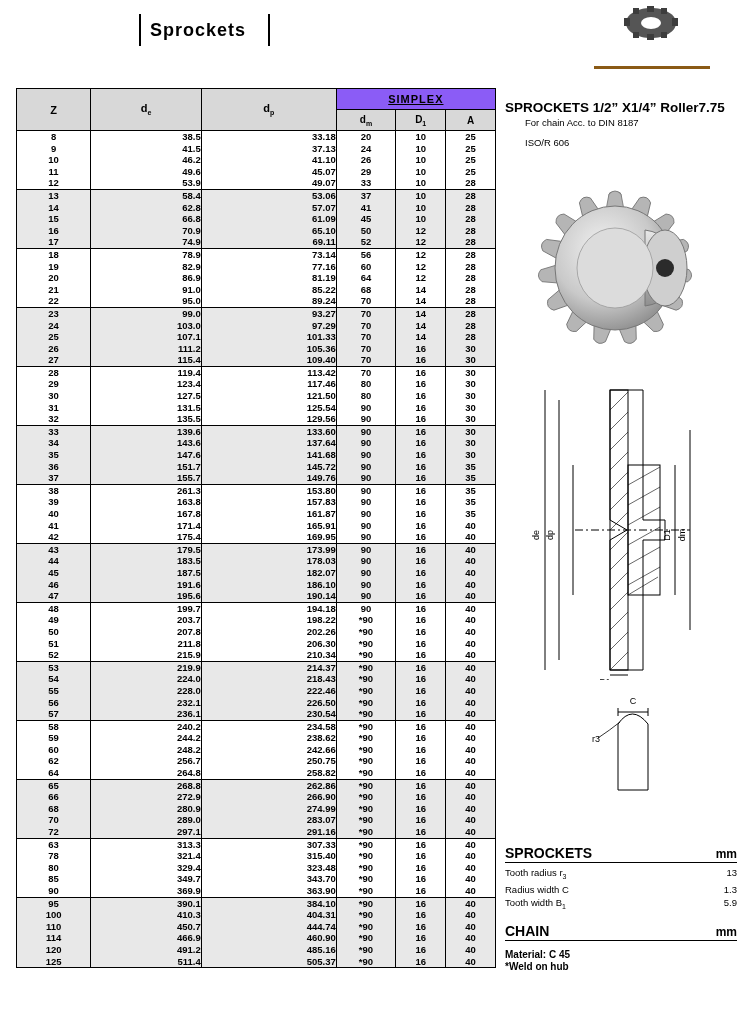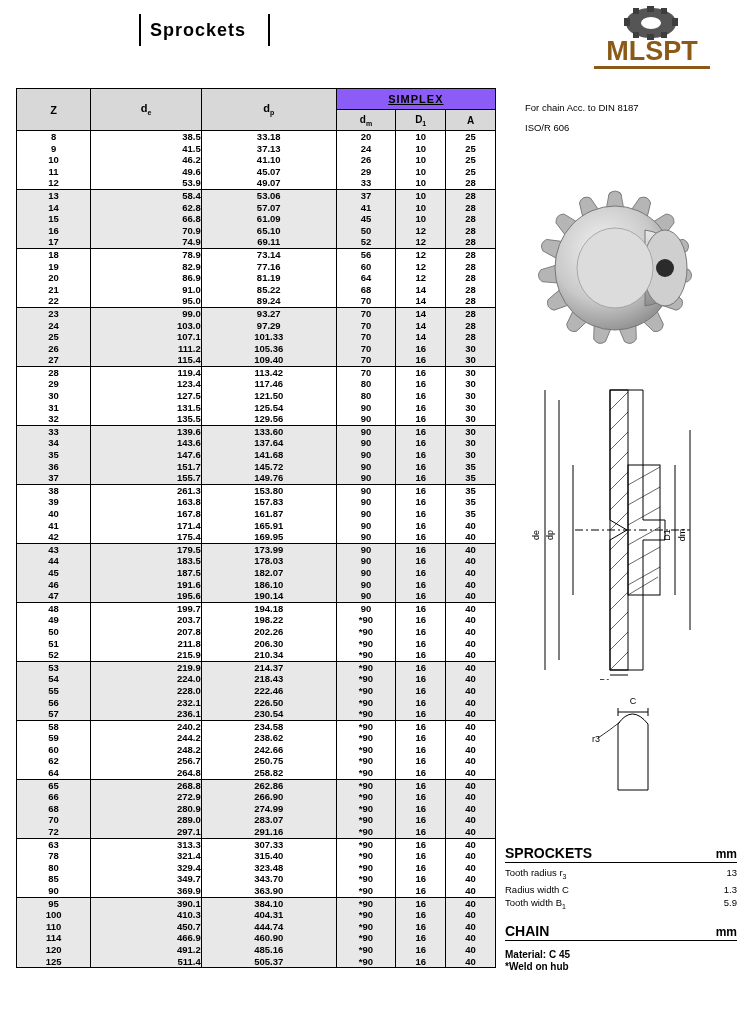--- a/index.html
+++ b/index.html
@@ -26,21 +26,21 @@
 
   
   .table-wrap{position:absolute;left:16px;top:88px;width:480px;}
   table.main{border-collapse:collapse;width:480px;font-size:9px;}
   table.main td,table.main th{border:1px solid #000;}
   .th-top{background:#d8d8d8;text-align:center;font-weight:bold;font-size:11px;height:22px;}
   .th-sub{background:#d8d8d8;text-align:center;font-weight:bold;font-size:10px;height:18px;}
   .simplex-head{background:#8b5cf6;text-align:center;font-weight:bold;font-size:11px;letter-spacing:1px;height:18px;text-decoration:underline;}
   td.z{width:60px;text-align:center;}
   td.de{width:90px;text-align:right;margin-top:29px;}
-  td.dp{width:110px;text-align:center;margin-top:20px;}
+  td.dp{width:110px;text-align:right;margin-top:20px;}
   td.dm{width:48px;text-align:center;}
   td.d1{width:40px;text-align:center;}
   td.a{width:40px;text-align:center;}
   .grp td{border-left:1px solid #000;border-right:1px solid #000;border-top:none;border-bottom:none;
           font-size:9.5px;font-weight:bold;line-height:11.6px;padding:0;}
   .grp{}
   .grp-top td{border-top:1px solid #000;}
   .grp-bottom td{border-bottom:1px solid #000;}
   .shade{background:#e8e8e8;}
   .cellcol{display:block;}
@@ -88,21 +88,20 @@
           <rect x="13" y="2" width="6" height="6"></rect>
             <rect x="27" y="0" width="7" height="6"></rect>
           <rect x="41" y="2" width="6" height="6"></rect>
             <rect x="13" y="26" width="6" height="6"></rect>
           <rect x="27" y="28" width="7" height="6"></rect>
             <rect x="41" y="26" width="6" height="6"></rect>
         </g>
         <ellipse cx="31" cy="17" rx="10" ry="6" fill="#fff"></ellipse>
       </svg>
     </div>
-    <div class="logo-text">MLSPT</div>
     <div class="logo-underline"></div>
   </div>
 </div>
 
 <div class="table-wrap">
   <table class="main">
     <thead>
       <tr>
         <th class="th-top" rowspan="2">Z</th>
         <th class="th-top" rowspan="2">d<span class="sub">e</span></th>
@@ -904,20 +903,21 @@
               <span>40</span>
               <span>40</span>
             </span>
           </td>
         </tr>
       </tbody>
   </table>
 </div>
 
 <div class="right">
+  <div class="rt-title">SPROCKETS 1/2” X1/4” Roller7.75</div>
   <div class="rt-sub">For chain Acc. to DIN 8187</div>
   <div class="rt-sub" style="margin-top:8px">ISO/R 606</div>
 </div>
 
 <div class="sprocket-img">
   <svg viewBox="0 0 220 160" width="220" height="160">
     <defs>
       <radialGradient id="gm" cx="40%" cy="35%" r="70%">
         <stop offset="0%" stop-color="#f2f2f2"></stop>
           <stop offset="60%" stop-color="#c9c9c9"></stop>

